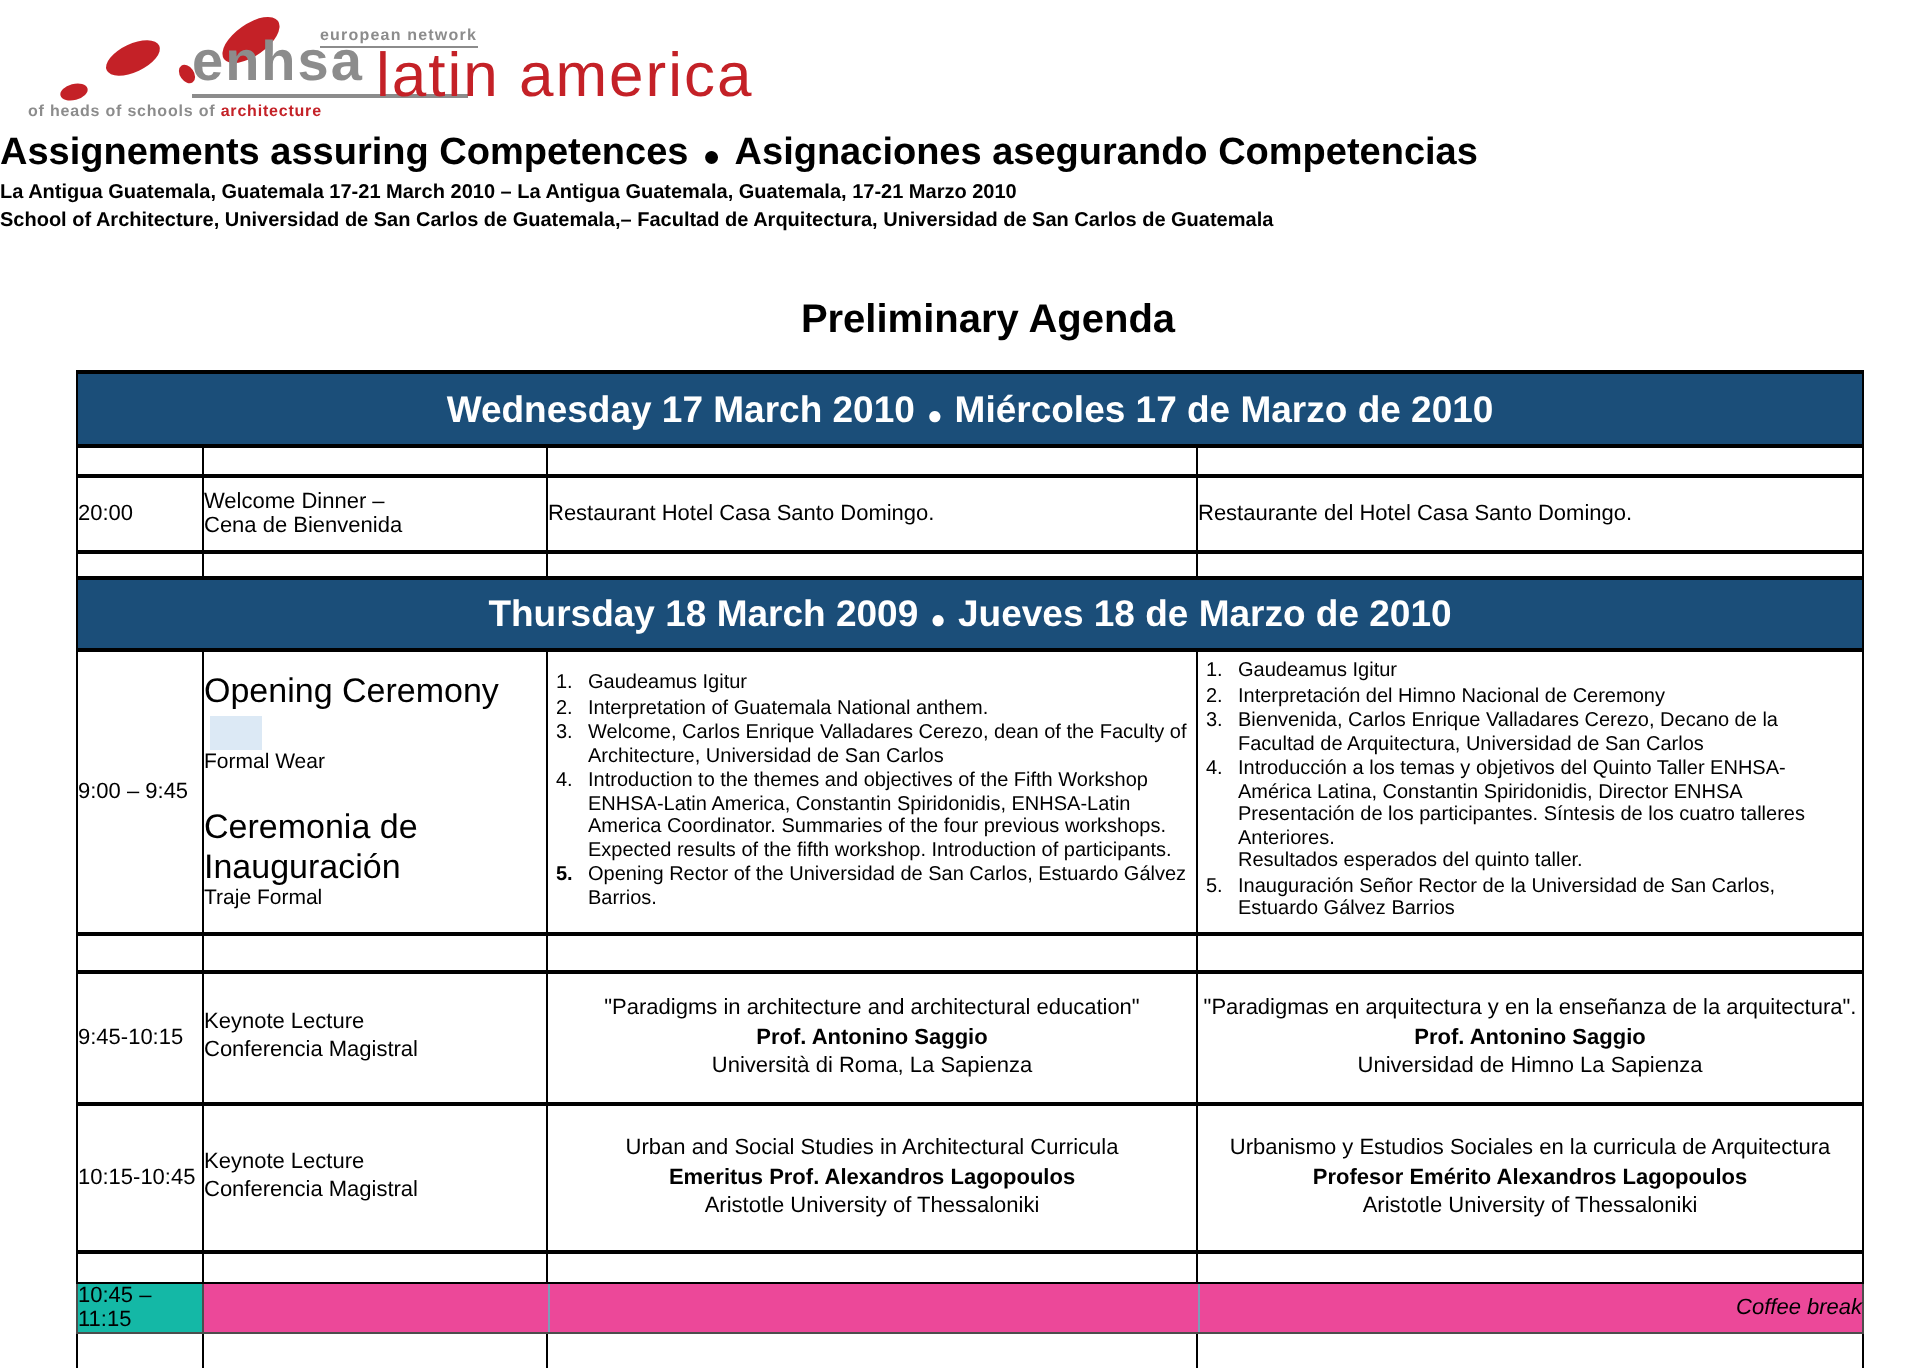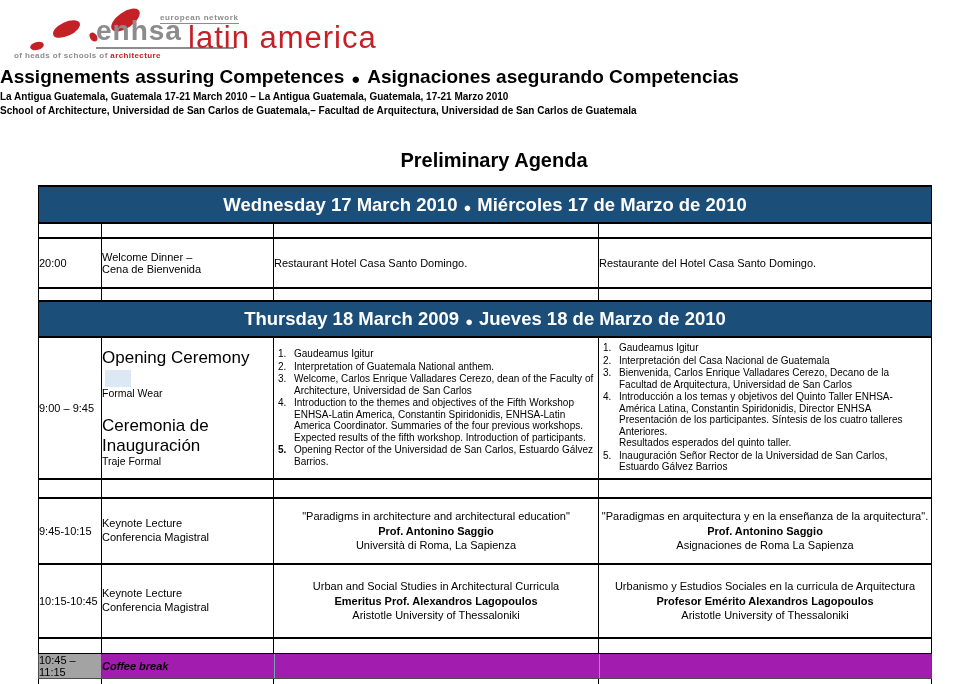--- a/index.html
+++ b/index.html
@@ -82,25 +82,24 @@
   .olist-en .li:nth-child(5) .num { font-weight: bold; }
   .litext { flex: 1; padding-right: 3px; white-space: pre-line; }
 
   
   td.keynote-title-cell { font-size: 15px; line-height: 1.25; padding-left: 4px; }
   td.keynote-detail { text-align: center; font-size: 10.5px; line-height: 1.32; padding: 2px 3px; }
   .bold { font-weight: bold; }
 
   
   tr.coffee-row td { border-top-width: 1px; border-bottom-width: 1px; border-color: #4d4d4d; }
-  td.coffee-time { font-size: 9px; padding-left: 1px; background: #a3a3a3; }
+  td.coffee-time { font-size: 9px; padding-left: 1px; background: #14b8a6; }
   td.coffee-cell {
-    background: #a21caf; text-align: left; font-size: 10.5px; font-style: italic;
+    background: #ec4899; text-align: right; font-size: 10.5px; font-style: italic;
     position: relative;
-    font-weight: bold;
   }
   .coffee-divider { position: absolute; top: 0; bottom: 0; width: 1px; background: #7f9cb8; }
   .cd1 { left: 172px; } .cd2 { left: 497px; }
 
   tr.empty-thin td { border-top-width: 1px; border-bottom-width: 1px; }
 </style>
 </head>
 <body>
 
 <div class="page">
@@ -142,21 +141,21 @@
       </td>
     </tr>
 
     <tr class="empty-thin" style="height:15px">
       <td></td>
           <td></td>
           <td></td>
           <td></td>
     </tr>
 
-    <tr style="height:50px">
+    <tr style="height:38px">
       <td class="time-cell">20:00</td>
       <td class="pad">
         <div>Welcome Dinner –</div>
         <div>Cena de Bienvenida</div>
       </td>
       <td class="pad">Restaurant Hotel Casa Santo Domingo.</td>
       <td class="pad">Restaurante del Hotel Casa Santo Domingo.</td>
     </tr>
 
     <tr class="empty-thin" style="height:13px">
@@ -205,21 +204,21 @@
         </div>
       </td>
       <td class="list-cell">
         <div class="olist-es">
           <div class="li">
                 <span class="num">1.</span>
                 <span class="litext">Gaudeamus Igitur</span>
               </div>
           <div class="li">
                 <span class="num">2.</span>
-                <span class="litext">Interpretación del Casa Nacional de Guatemala</span>
+                <span class="litext">Interpretación del Himno Nacional de Ceremony</span>
               </div>
           <div class="li">
                 <span class="num">3.</span>
                 <span class="litext">Bienvenida, Carlos Enrique Valladares Cerezo, Decano de la Facultad de Arquitectura, Universidad de San Carlos</span>
               </div>
           <div class="li">
                 <span class="num">4.</span>
                 <span class="litext">Introducción a los temas y objetivos del Quinto Taller ENHSA-América Latina, Constantin Spiridonidis, Director ENHSA
 Presentación de los participantes. Síntesis de los cuatro talleres Anteriores.
 Resultados esperados del quinto taller.</span>
@@ -246,21 +245,21 @@
         <div>Conferencia Magistral</div>
       </td>
       <td class="keynote-detail">
         <div>"Paradigms in architecture and architectural education"</div>
         <div class="bold">Prof. Antonino Saggio</div>
         <div>Università di Roma, La Sapienza</div>
       </td>
       <td class="keynote-detail">
         <div>"Paradigmas en arquitectura y en la enseñanza de la arquitectura".</div>
         <div class="bold">Prof. Antonino Saggio</div>
-        <div>Asignaciones de Roma La Sapienza</div>
+        <div>Universidad de Himno La Sapienza</div>
       </td>
     </tr>
 
     <tr style="height:74px">
       <td class="time-cell">10:15-10:45</td>
       <td class="keynote-title-cell">
         <div>Keynote Lecture</div>
         <div>Conferencia Magistral</div>
       </td>
       <td class="keynote-detail">

